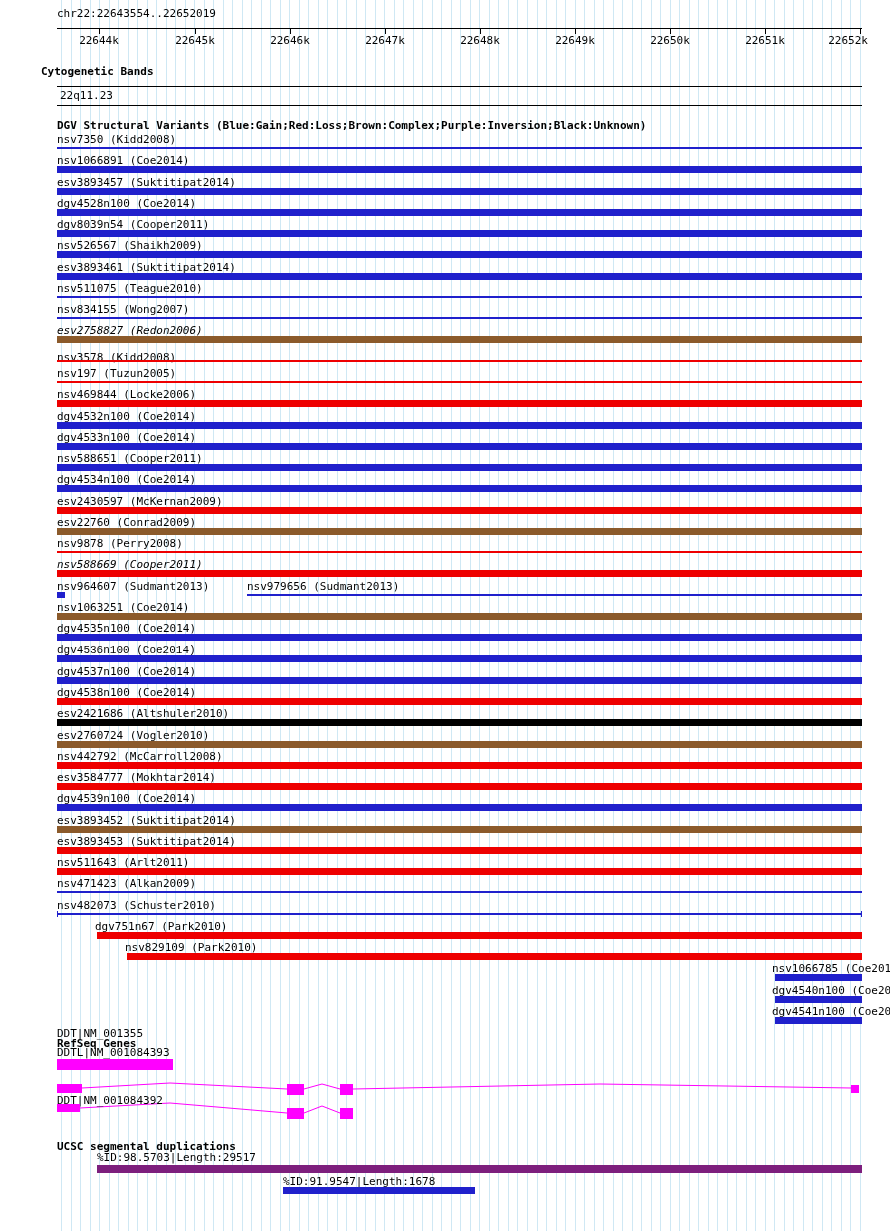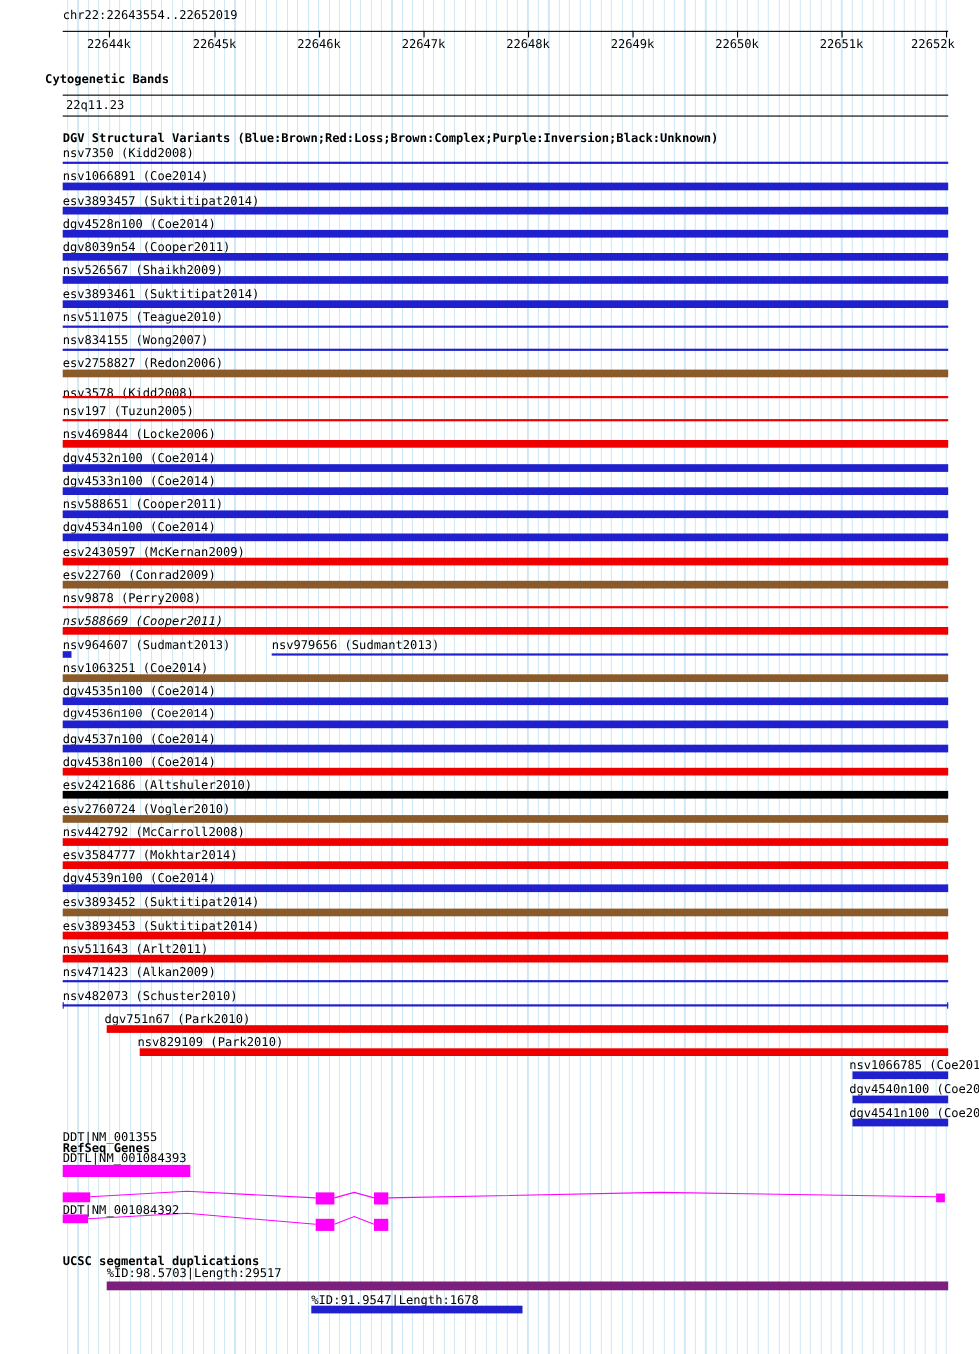--- a/index.html
+++ b/index.html
@@ -50,41 +50,41 @@
       <div class="abs" style="left: 765px; top: 28px; width: 1px; height: 6px; background: rgb(0, 0, 0);"></div>
       <div class="label" style="left: 765px; top: 35px; transform: translateX(-50%);">22651k</div>
       <div class="abs" style="left: 860px; top: 28px; width: 1px; height: 6px; background: rgb(0, 0, 0);"></div>
       <div class="label" style="left: 868px; top: 35px; transform: translateX(-100%);">22652k</div>
     </div>
 
   <div class="label bold" style="left:41px;top:66px">Cytogenetic Bands</div>
   <div class="abs" style="left:57px;top:86px;width:805px;height:18px;border-top:1px solid #000;border-bottom:1px solid #000"></div>
   <div class="label" style="left:60px;top:90px">22q11.23</div>
 
-  <div class="label bold" style="left:57px;top:120px">DGV Structural Variants (Blue:Brown;Red:Loss;Brown:Complex;Purple:Inversion;Black:Unknown)</div>
+  <div class="label bold" style="left:57px;top:120px">DGV Structural Variants (Blue:Gain;Red:Loss;Brown:Complex;Purple:Inversion;Black:Unknown)</div>
   <div id="dgv-rows">
       <div class="label" style="left: 57px; top: 134px;">nsv7350 (Kidd2008)</div>
       <div class="abs" style="left: 57px; top: 147px; width: 805px; height: 2px; background: rgb(32, 32, 204);"></div>
       <div class="label" style="left: 57px; top: 155px;">nsv1066891 (Coe2014)</div>
       <div class="abs" style="left: 57px; top: 166px; width: 805px; height: 7px; background: rgb(32, 32, 204);"></div>
       <div class="label" style="left: 57px; top: 177px;">esv3893457 (Suktitipat2014)</div>
       <div class="abs" style="left: 57px; top: 188px; width: 805px; height: 7px; background: rgb(32, 32, 204);"></div>
       <div class="label" style="left: 57px; top: 198px;">dgv4528n100 (Coe2014)</div>
       <div class="abs" style="left: 57px; top: 209px; width: 805px; height: 7px; background: rgb(32, 32, 204);"></div>
       <div class="label" style="left: 57px; top: 219px;">dgv8039n54 (Cooper2011)</div>
       <div class="abs" style="left: 57px; top: 230px; width: 805px; height: 7px; background: rgb(32, 32, 204);"></div>
       <div class="label" style="left: 57px; top: 240px;">nsv526567 (Shaikh2009)</div>
       <div class="abs" style="left: 57px; top: 251px; width: 805px; height: 7px; background: rgb(32, 32, 204);"></div>
       <div class="label" style="left: 57px; top: 262px;">esv3893461 (Suktitipat2014)</div>
       <div class="abs" style="left: 57px; top: 273px; width: 805px; height: 7px; background: rgb(32, 32, 204);"></div>
       <div class="label" style="left: 57px; top: 283px;">nsv511075 (Teague2010)</div>
       <div class="abs" style="left: 57px; top: 296px; width: 805px; height: 2px; background: rgb(32, 32, 204);"></div>
       <div class="label" style="left: 57px; top: 304px;">nsv834155 (Wong2007)</div>
       <div class="abs" style="left: 57px; top: 317px; width: 805px; height: 2px; background: rgb(32, 32, 204);"></div>
-      <div class="label" style="left: 57px; top: 325px;">esv2758827 (Redon2006)</div>
+      <div class="label" style="left: 57px; top: 325px; font-style: italic;">esv2758827 (Redon2006)</div>
       <div class="abs" style="left: 57px; top: 336px; width: 805px; height: 7px; background: rgb(139, 90, 43);"></div>
       <div class="label" style="left: 57px; top: 352px;">nsv3578 (Kidd2008)</div>
       <div class="abs" style="left: 57px; top: 360px; width: 805px; height: 2px; background: rgb(238, 0, 0);"></div>
       <div class="label" style="left: 57px; top: 368px;">nsv197 (Tuzun2005)</div>
       <div class="abs" style="left: 57px; top: 381px; width: 805px; height: 2px; background: rgb(238, 0, 0);"></div>
       <div class="label" style="left: 57px; top: 389px;">nsv469844 (Locke2006)</div>
       <div class="abs" style="left: 57px; top: 400px; width: 805px; height: 7px; background: rgb(238, 0, 0);"></div>
       <div class="label" style="left: 57px; top: 411px;">dgv4532n100 (Coe2014)</div>
       <div class="abs" style="left: 57px; top: 422px; width: 805px; height: 7px; background: rgb(32, 32, 204);"></div>
       <div class="label" style="left: 57px; top: 432px;">dgv4533n100 (Coe2014)</div>

